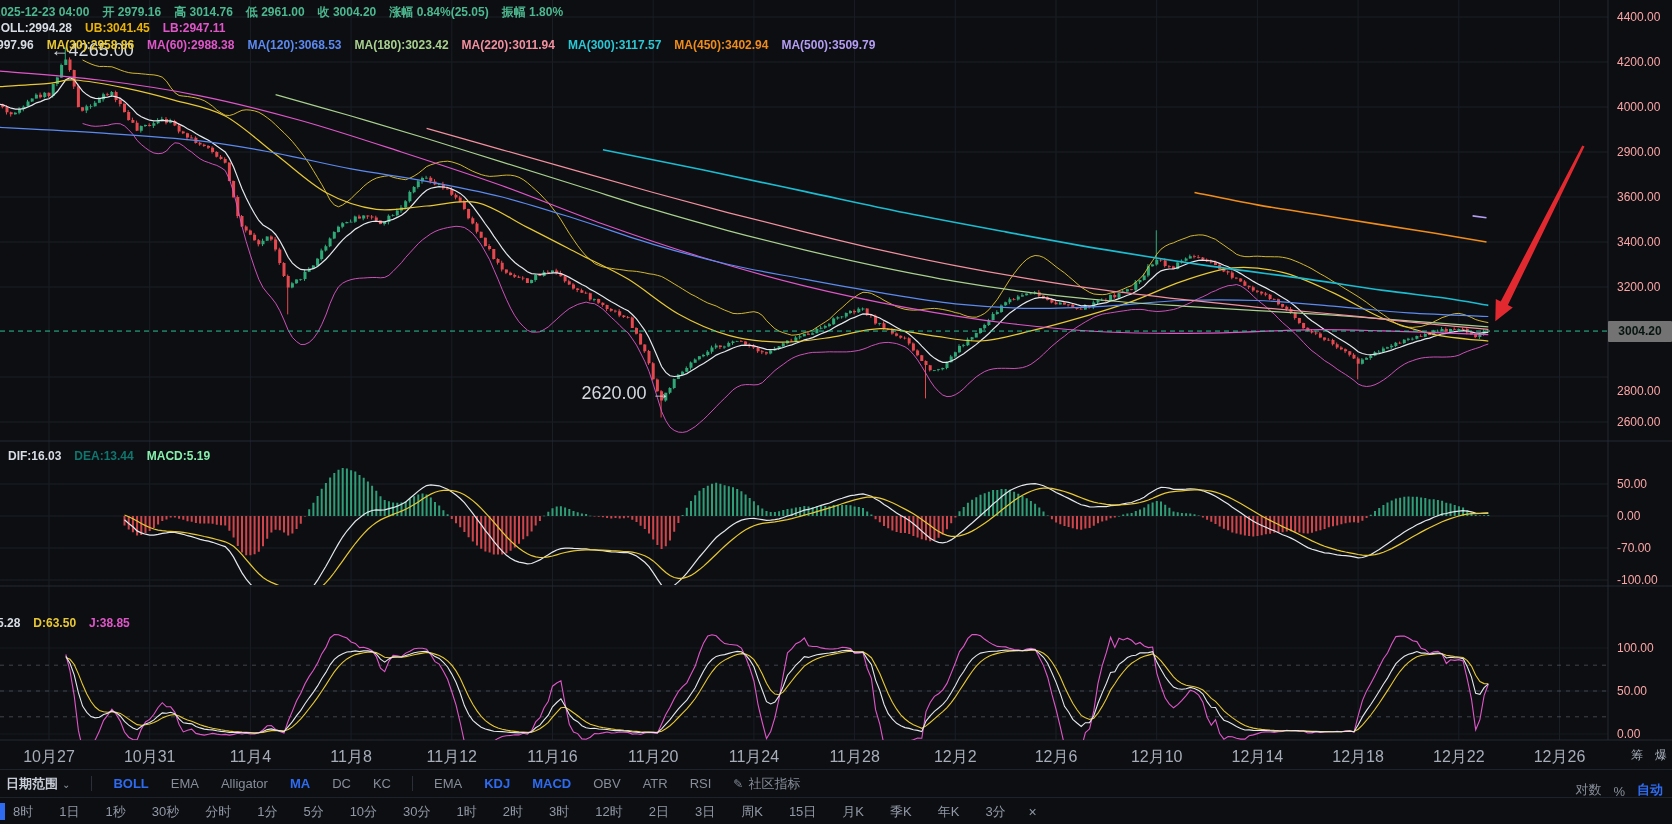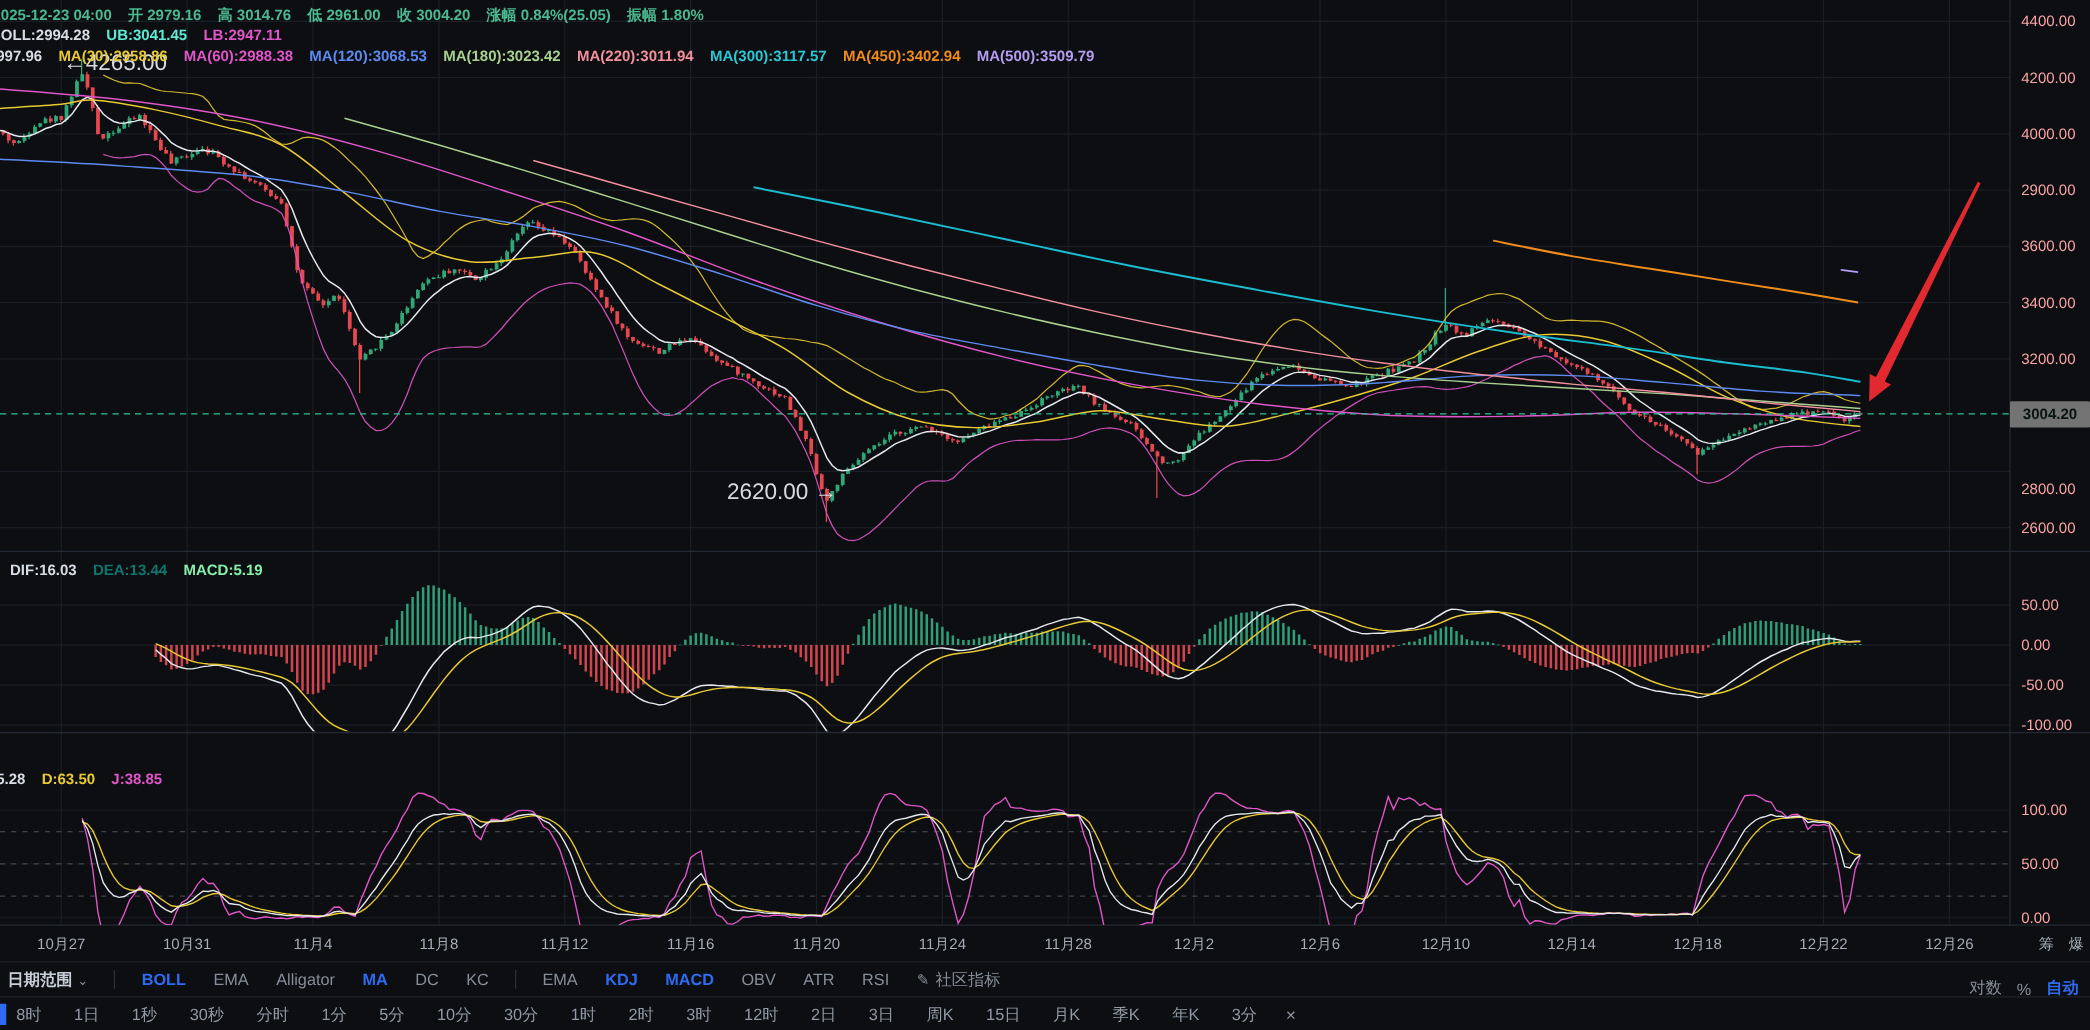--- a/index.html
+++ b/index.html
@@ -4,21 +4,21 @@
 <style>
   html,body{margin:0;padding:0;background:#0c0e12;}
   body{width:1672px;height:824px;overflow:hidden;}
   .app{position:relative;width:1672px;height:824px;background:#0c0e12;
        font-family:"Liberation Sans","DejaVu Sans",sans-serif;color:#9aa1ad;font-size:12px;}
   #chart-svg{position:absolute;left:0;top:0;}
   .ovl{position:absolute;white-space:nowrap;font-weight:700;font-size:12px;z-index:5;}
   .ovl span{margin-right:13px;}
   .ann{position:absolute;color:#d6dae0;font-size:18px;font-weight:500;z-index:4;white-space:nowrap;}
   .axis-label{position:absolute;left:1617px;font-size:12px;color:#fca5a5;z-index:3;}
-  .x-label{position:absolute;top:747px;transform:translateX(-50%);font-size:12px;color:#a6adb8;z-index:3;}
+  .x-label{position:absolute;top:747px;transform:translateX(-50%);font-size:16px;color:#a6adb8;z-index:3;}
   .axis-tool{position:absolute;top:747px;font-size:12px;color:#a6adb8;cursor:pointer;z-index:3;}
   .price-badge{position:absolute;left:1608px;width:64px;height:21px;display:flex;align-items:center;
        justify-content:center;font-weight:700;font-size:12px;color:#071511;z-index:6;border-radius:1px;}
   .toolbar{position:absolute;top:769px;left:0;width:1672px;height:29px;display:flex;align-items:center;
        border-top:1px solid #1e222a;border-bottom:1px solid #1e222a;box-sizing:border-box;font-size:13px;z-index:7;background:#0c0e12;}
   .tb-item{margin:0 11px;color:#878d99;cursor:pointer;white-space:nowrap;}
   .tb-item.active{font-weight:700;}
   .tb-item.menu{color:#c9ced8;font-weight:700;margin-left:6px;}
   .tb-caret{color:#8f96a3;font-size:10px;margin-left:4px;font-weight:400;}
   .tb-div{width:1px;height:15px;background:#2a2f39;margin:0 10px;}
@@ -117,38 +117,38 @@
         <path d="M65.8 656.4L70.0 663.2L74.2 674.9L78.4 692.7L82.6 706.1L86.8 712.4L91.0 716.6L95.2 717.9L99.4 717.2L103.6 714.6L107.7 713.2L111.9 710.9L116.1 712.8L120.3 716.0L124.5 721.4L128.7 725.1L132.9 727.9L137.1 729.7L141.3 726.5L145.5 723.9L149.7 722.5L153.9 719.9L158.1 716.2L162.3 712.9L166.5 713.2L170.7 712.3L174.9 713.8L179.1 718.8L183.3 722.8L187.5 723.4L191.7 723.9L195.9 726.5L200.1 727.9L204.3 729.1L208.5 729.6L212.6 729.9L216.8 730.7L221.0 731.4L225.2 731.8L229.4 732.5L233.6 732.5L237.8 732.3L242.0 732.8L246.2 732.6L250.4 733.0L254.6 733.2L258.8 732.8L263.0 731.6L267.2 729.6L271.4 728.9L275.6 730.1L279.8 730.9L284.0 731.7L288.2 726.7L292.4 721.6L296.6 715.7L300.8 710.4L305.0 703.8L309.2 697.8L313.4 692.1L317.6 685.9L321.7 678.7L325.9 672.4L330.1 664.8L334.3 659.4L338.5 656.0L342.7 653.7L346.9 652.0L351.1 651.6L355.3 650.9L359.5 651.6L363.7 650.9L367.9 650.9L372.1 651.6L376.3 653.9L380.5 659.2L384.7 662.1L388.9 658.9L393.1 656.8L397.3 656.7L401.5 657.0L405.7 655.4L409.9 654.3L414.1 652.8L418.3 652.0L422.5 651.5L426.6 651.4L430.8 653.5L435.0 656.6L439.2 658.4L443.4 662.3L447.6 667.0L451.8 674.1L456.0 682.2L460.2 693.0L464.4 705.6L468.6 714.3L472.8 720.3L477.0 724.0L481.2 727.2L485.4 729.1L489.6 730.1L493.8 731.2L498.0 731.5L502.2 731.6L506.4 732.0L510.6 732.4L514.8 732.6L519.0 732.9L523.2 732.5L527.4 733.0L531.6 731.7L535.7 727.8L539.9 725.1L544.1 719.8L548.3 715.2L552.5 706.8L556.7 702.5L560.9 698.8L565.1 706.1L569.3 714.5L573.5 719.2L577.7 721.7L581.9 725.7L586.1 727.8L590.3 728.5L594.5 728.2L598.7 729.0L602.9 729.3L607.1 729.5L611.3 730.3L615.5 730.6L619.7 730.5L623.9 730.9L628.1 731.1L632.3 732.0L636.5 732.1L640.6 732.7L644.8 732.3L649.0 732.2L653.2 732.4L657.4 732.7L661.6 728.8L665.8 724.1L670.0 719.6L674.2 714.2L678.4 708.8L682.6 704.3L686.8 700.1L691.0 694.0L695.2 687.7L699.4 679.1L703.6 671.0L707.8 664.0L712.0 659.5L716.2 656.4L720.4 655.3L724.6 654.6L728.8 653.4L733.0 652.2L737.2 651.4L741.4 651.8L745.6 655.0L749.7 659.9L753.9 666.7L758.1 679.1L762.3 690.3L766.5 701.7L770.7 704.0L774.9 702.0L779.1 695.9L783.3 686.2L787.5 675.2L791.7 670.3L795.9 665.0L800.1 661.1L804.3 656.7L808.5 657.4L812.7 656.0L816.9 654.7L821.1 654.1L825.3 653.5L829.5 653.0L833.7 652.4L837.9 651.7L842.1 650.8L846.3 650.4L850.5 650.4L854.6 652.2L858.8 652.3L863.0 652.1L867.2 658.9L871.4 664.6L875.6 680.1L879.8 690.5L884.0 704.2L888.2 713.6L892.4 719.1L896.6 723.3L900.8 725.8L905.0 727.6L909.2 728.4L913.4 729.7L917.6 730.4L921.8 731.6L926.0 721.1L930.2 715.8L934.4 711.3L938.6 708.0L942.8 704.3L947.0 699.5L951.2 692.8L955.4 685.5L959.5 677.5L963.7 671.5L967.9 664.5L972.1 659.2L976.3 655.6L980.5 653.1L984.7 652.2L988.9 651.5L993.1 651.2L997.3 651.1L1001.5 650.5L1005.7 650.1L1009.9 650.3L1014.1 650.5L1018.3 650.5L1022.5 650.8L1026.7 650.1L1030.9 649.6L1035.1 649.8L1039.3 653.3L1043.5 657.3L1047.7 663.5L1051.9 672.8L1056.1 682.4L1060.3 693.7L1064.5 706.3L1068.6 712.0L1072.8 719.3L1077.0 723.0L1081.2 726.5L1085.4 722.7L1089.6 722.6L1093.8 715.7L1098.0 703.2L1102.2 692.9L1106.4 683.2L1110.6 672.4L1114.8 671.7L1119.0 664.3L1123.2 661.3L1127.4 657.5L1131.6 655.7L1135.8 655.2L1140.0 652.9L1144.2 652.9L1148.4 652.6L1152.6 651.6L1156.8 662.1L1161.0 669.4L1165.2 676.8L1169.4 682.4L1173.5 687.1L1177.7 688.8L1181.9 689.2L1186.1 688.7L1190.3 687.4L1194.5 688.5L1198.7 690.4L1202.9 694.1L1207.1 701.7L1211.3 707.3L1215.5 707.5L1219.7 715.2L1223.9 720.2L1228.1 721.8L1232.3 724.0L1236.5 726.5L1240.7 728.5L1244.9 730.0L1249.1 729.9L1253.3 730.4L1257.5 730.5L1261.7 730.3L1265.9 730.5L1270.1 730.7L1274.3 731.1L1278.5 731.0L1282.6 731.0L1286.8 730.5L1291.0 730.7L1295.2 730.6L1299.4 730.9L1303.6 731.0L1307.8 731.8L1312.0 731.9L1316.2 731.5L1320.4 731.9L1324.6 731.7L1328.8 731.7L1333.0 731.7L1337.2 731.5L1341.4 731.7L1345.6 731.3L1349.8 731.1L1354.0 731.7L1358.2 724.7L1362.4 716.9L1366.6 710.4L1370.8 704.5L1375.0 698.0L1379.2 691.2L1383.4 684.2L1387.5 678.1L1391.7 670.6L1395.9 663.7L1400.1 659.6L1404.3 656.2L1408.5 654.2L1412.7 653.1L1416.9 651.6L1421.1 653.1L1425.3 653.0L1429.5 654.3L1433.7 653.4L1437.9 653.0L1442.1 653.9L1446.3 658.0L1450.5 657.2L1454.7 657.8L1458.9 657.8L1463.1 658.6L1467.3 666.8L1471.5 677.1L1475.7 693.4L1479.9 694.3L1484.1 687.6L1488.3 683.9" stroke="#e4e7ec" stroke-width="1.1" fill="none"></path>
       </g>
       <line x1="0" y1="331.05500000000006" x2="1608" y2="331.05500000000006" stroke="#2cc296" stroke-dasharray="5 4"></line>
       <polygon points="1584.5,146.5 1507.9,305.1 1512.8,307.6 1495.3,321.2 1495.8,299.1 1500.7,301.5 1582.3,145.4" fill="#ef2b33" opacity="0.95"></polygon>
     </svg>
 
   <div class="ann" id="ann-high" style="left: 50.6225px; top: 40.375px;">←4265.00</div>
   <div class="ann" id="ann-low" style="top: 383.05px; left: 581.508px; width: 70px; text-align: right;">2620.00 →</div>
 
   <div class="ovl" id="row-info" style="left:-6px;top:4px"><span style="color: rgb(76, 184, 143);">2025-12-23 04:00</span><span style="color: rgb(76, 184, 143);">开 2979.16</span><span style="color: rgb(76, 184, 143);">高 3014.76</span><span style="color: rgb(76, 184, 143);">低 2961.00</span><span style="color: rgb(76, 184, 143);">收 3004.20</span><span style="color: rgb(76, 184, 143);">涨幅 0.84%(25.05)</span><span style="color: rgb(76, 184, 143);">振幅 1.80%</span></div>
-  <div class="ovl" id="row-boll" style="left:-8px;top:21px"><span style="color: rgb(216, 220, 228);">BOLL:2994.28</span><span style="color: #5eead4;">UB:3041.45</span><span style="color: rgb(224, 86, 201);">LB:2947.11</span></div>
+  <div class="ovl" id="row-boll" style="left:-8px;top:21px"><span style="color: rgb(216, 220, 228);">BOLL:2994.28</span><span style="color: #eab308;">UB:3041.45</span><span style="color: rgb(224, 86, 201);">LB:2947.11</span></div>
   <div class="ovl" id="row-ma" style="left:-3px;top:38px"><span style="color: rgb(216, 220, 228);">997.96</span><span style="color: rgb(232, 200, 51);">MA(30):2958.86</span><span style="color: rgb(224, 86, 201);">MA(60):2988.38</span><span style="color: rgb(93, 138, 240);">MA(120):3068.53</span><span style="color: rgb(169, 208, 142);">MA(180):3023.42</span><span style="color: rgb(242, 144, 158);">MA(220):3011.94</span><span style="color: rgb(44, 199, 212);">MA(300):3117.57</span><span style="color: rgb(240, 140, 27);">MA(450):3402.94</span><span style="color: rgb(180, 157, 242);">MA(500):3509.79</span></div>
   <div class="ovl" id="row-macd" style="left:8px;top:449px"><span style="color: rgb(216, 220, 228);">DIF:16.03</span><span style="color: #0f766e;">DEA:13.44</span><span style="color: #86efac; margin-top: 28px;">MACD:5.19</span></div>
   <div class="ovl" id="row-kdj" style="left:-3px;top:616px"><span style="color: rgb(216, 220, 228);">5.28</span><span style="color: rgb(232, 200, 51);">D:63.50</span><span style="color: rgb(224, 86, 201);">J:38.85</span></div>
 
   <div id="y-labels">
       <div class="axis-label" style="top: 10px;">4400.00</div>
       <div class="axis-label" style="top: 55px;">4200.00</div>
       <div class="axis-label" style="top: 100px;">4000.00</div>
       <div class="axis-label" style="top: 145px;">2900.00</div>
       <div class="axis-label" style="top: 190px;">3600.00</div>
       <div class="axis-label" style="top: 235px;">3400.00</div>
       <div class="axis-label" style="top: 280px;">3200.00</div>
       <div class="axis-label" style="top: 384px;">2800.00</div>
       <div class="axis-label" style="top: 415px;">2600.00</div>
       <div class="axis-label" style="top: 477px;">50.00</div>
       <div class="axis-label" style="top: 509px;">0.00</div>
-      <div class="axis-label" style="top: 541px;">-50.00</div>
+      <div class="axis-label" style="top: 541px;">-70.00</div>
       <div class="axis-label" style="top: 573px;">-100.00</div>
       <div class="axis-label" style="top: 641px;">100.00</div>
       <div class="axis-label" style="top: 684px;">50.00</div>
       <div class="axis-label" style="top: 727px;">0.00</div>
     </div>
   <div id="x-labels">
       <div class="x-label" style="left: 49px;">10月27</div>
       <div class="x-label" style="left: 149.7px;">10月31</div>
       <div class="x-label" style="left: 250.4px;">11月4</div>
       <div class="x-label" style="left: 351.1px;">11月8</div>

